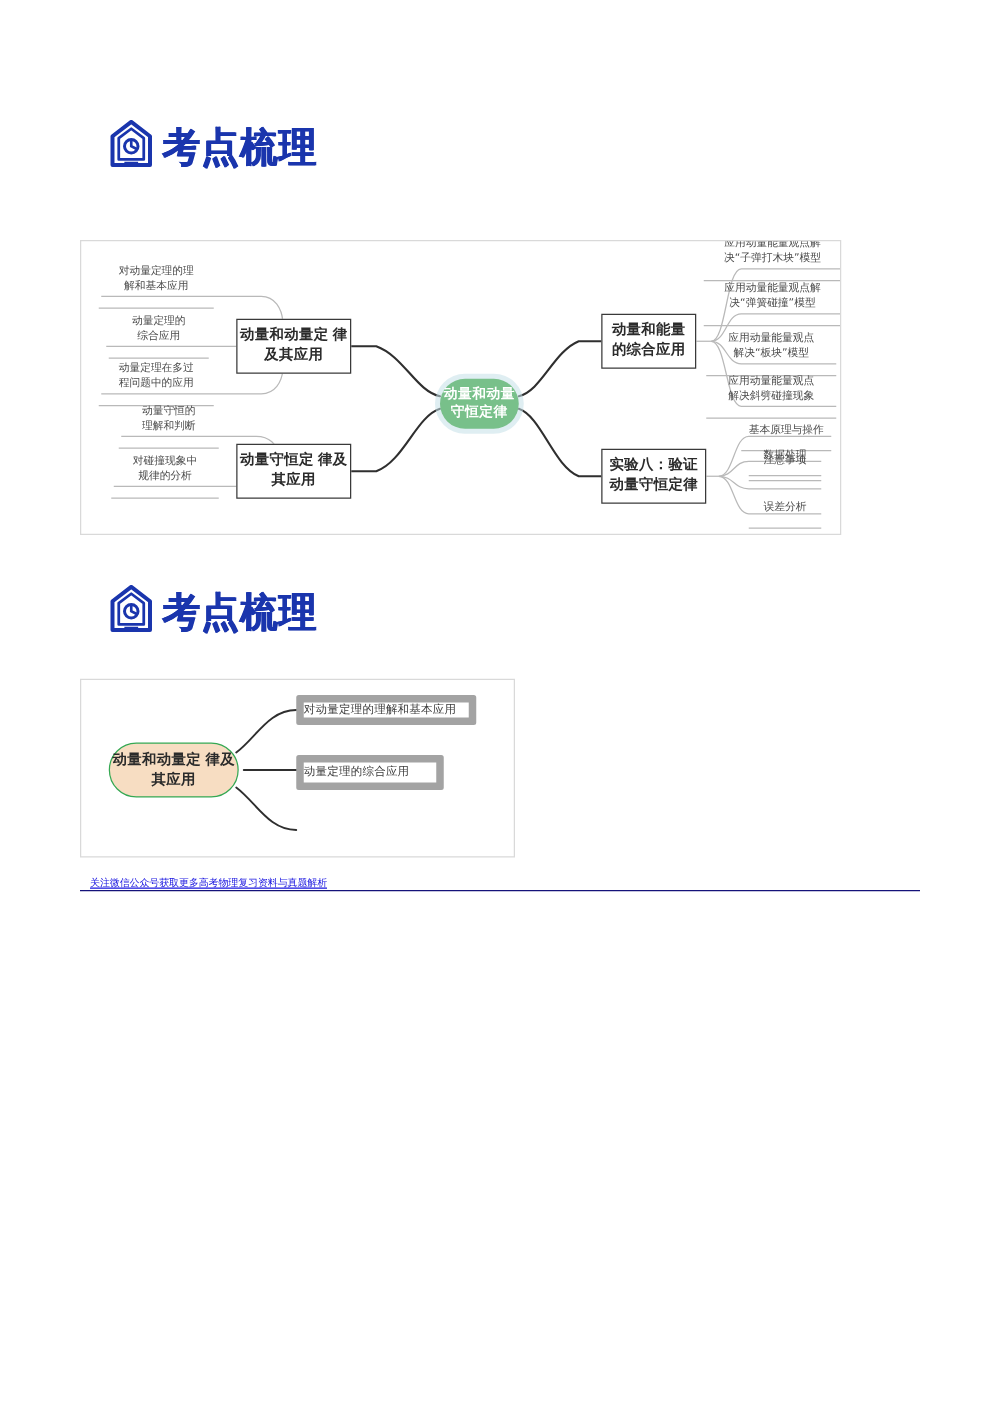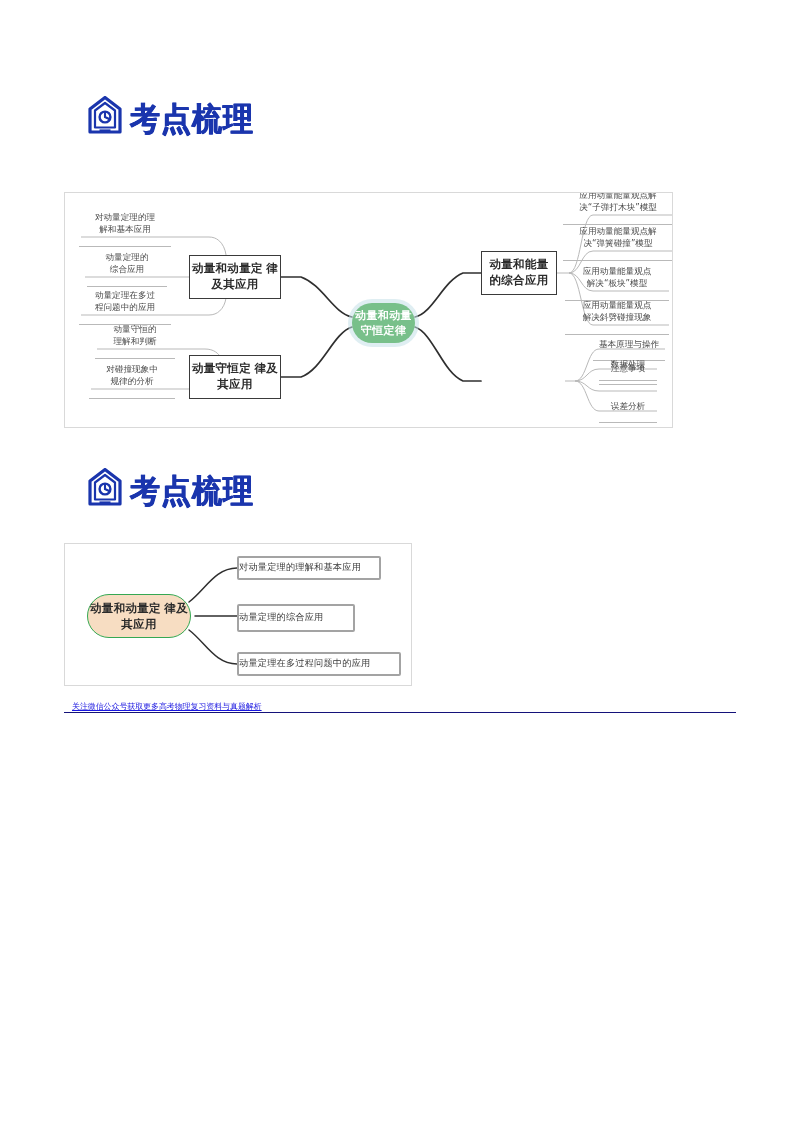--- a/index.html
+++ b/index.html
@@ -119,21 +119,21 @@
     border: 1.6px solid #35a853;
     border-radius: 26px;
     font-weight: 700;
     font-size: 11.5px;
     line-height: 1.4;
     color: #2b2b2b;
     letter-spacing: 0.3px;
   }
   .node-leafbox {
     background: #ffffff;
-    border: 2px solid #a3a3a3;
+    border: 6px solid #a3a3a3;
     border-radius: 2px;
     font-size: 9.2px;
     line-height: 1.3;
     color: #3b3b3b;
     font-weight: 400;
     letter-spacing: 0.2px;
   }
 
   
   .footer-link {
@@ -230,20 +230,24 @@
     <div class="node node-box" style="left:124px; top:162px; width:92px; height:44px;">
       <span>动量守恒定
 律及其应用</span>
     </div>
 
     <div class="node node-box" style="left:416px; top:58px; width:76px; height:44px;">
       <span>动量和能量
 的综合应用</span>
     </div>
 
+    <div class="node node-box" style="left:416px; top:166px; width:84px; height:44px;">
+      <span>实验八：验证
+动量守恒定律</span>
+    </div>
 
     <div class="leaf l-left" style="left:14px; top:18px; width:92px;">对动量定理的理
 解和基本应用</div>
     <div class="leaf l-left" style="left:22px; top:58px; width:80px;">动量定理的
 综合应用</div>
     <div class="leaf l-left" style="left:14px; top:96px; width:92px;">动量定理在多过
 程问题中的应用</div>
 
     <div class="leaf l-left" style="left:30px; top:130px; width:80px;">动量守恒的
 理解和判断</div>
@@ -291,21 +295,18 @@
     </div>
 
     <div class="node node-leafbox" style="left:172px; top:12px; width:144px; height:24px;">
       <span>对动量定理的理解和基本应用</span>
     </div>
 
     <div class="node node-leafbox" style="left:172px; top:60px; width:118px; height:28px;">
       <span>动量定理的综合应用</span>
     </div>
 
-    <div class="node node-leafbox" style="left:172px; top:108px; width:164px; height:24px;">
-      <span>动量定理在多过程问题中的应用</span>
-    </div>
   </div>
 
   <a class="footer-link" href="#">关注微信公众号获取更多高考物理复习资料与真题解析</a>
   <div class="footer-rule"></div>
 
 </div>
 
 </body></html>

